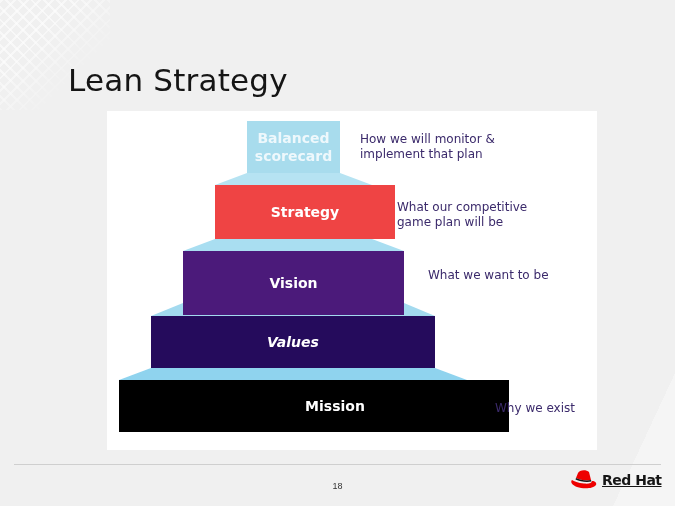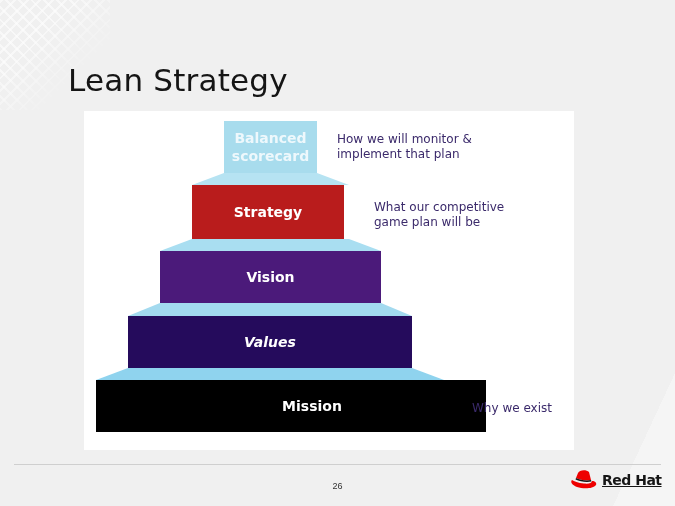--- a/index.html
+++ b/index.html
@@ -20,21 +20,21 @@
   .diag-band {
     position:absolute; right:-40px; bottom:0; width:120px; height:140px;
     background:linear-gradient(115deg, transparent 0 45%, rgba(255,255,255,0.35) 45% 100%);
   }
   .title {
     position:absolute; left:68px; top:62px;
     font-size:31px; color:#151515; letter-spacing:0.2px;
     font-family:"DejaVu Sans", sans-serif; font-weight:normal;
   }
   .figure {
-    position:absolute; left:84px; top:111px; width:490px; height:339px;
+    position:absolute; left:107px; top:111px; width:490px; height:339px;
     background:#ffffff;
   }
   .block {
     position:absolute; display:flex; align-items:center; justify-content:center;
     color:#ffffff; font-weight:bold; font-family:"DejaVu Sans", sans-serif;
     font-size:14px; text-align:center; line-height:18px;
   }
   .step {
     position:absolute;
   }
@@ -79,46 +79,49 @@
     <div>
       <div>Balanced</div>
       <div>scorecard</div>
     </div>
   </div>
   <div class="desc" style="left:253px;top:21px;">
     <div>How we will monitor &amp;</div>
     <div>implement that plan</div>
   </div>
 
-  <div class="block" style="left:108px;top:74px;width:152px;height:54px;background:#b91c1c;">
+  <div class="block" style="left:108px;top:74px;width:180px;height:54px;background:#ef4444;">
     <span>Strategy</span>
   </div>
   <div class="desc" style="left:290px;top:89px;">
     <div>What our competitive</div>
     <div>game plan will be</div>
   </div>
 
-  <div class="block" style="left:76px;top:140px;width:221px;height:52px;background:#4b1a7a;">
+  <div class="block" style="left:76px;top:140px;width:221px;height:64px;background:#4b1a7a;">
     <span>Vision</span>
+  </div>
+  <div class="desc" style="left:321px;top:157px;">
+    <div>What we want to be</div>
   </div>
 
   <div class="block" style="left:44px;top:205px;width:284px;height:52px;background:#250b5c;font-style:italic;">
     <span>Values</span>
   </div>
 
   <div class="block" style="left:12px;top:269px;width:348px;height:52px;background:#000000;padding-left:42px;">
     <span>Mission</span>
   </div>
   <div class="desc" style="left:388px;top:290px;">
     <div>Why we exist</div>
   </div>
 </div>
 
 <div class="divider"></div>
-<div class="page-num">26</div>
+<div class="page-num">18</div>
 
 <div class="logo">
   <svg width="30" height="22" viewBox="0 0 30 22">
     <path d="M9 4 C10 1 17 0 20 3 L22 11 C17 12 11 11 7 9 Z" fill="#ee0000"></path>
     <path d="M7 9 C11 11 17 12 22 11 L22.5 12.5 C17 13.5 11 12.5 6.5 10.5 Z" fill="#151515"></path>
     <path d="M3 11 C1 13 3 16 8 18 C14 20 24 20 27 16 C28 14 26 12 23 12 C23 14 20 15 15 14.5 C9 14 5 12 3 11 Z" fill="#ee0000"></path>
   </svg>
   <span class="logo-text">Red Hat</span>
 </div>
 

